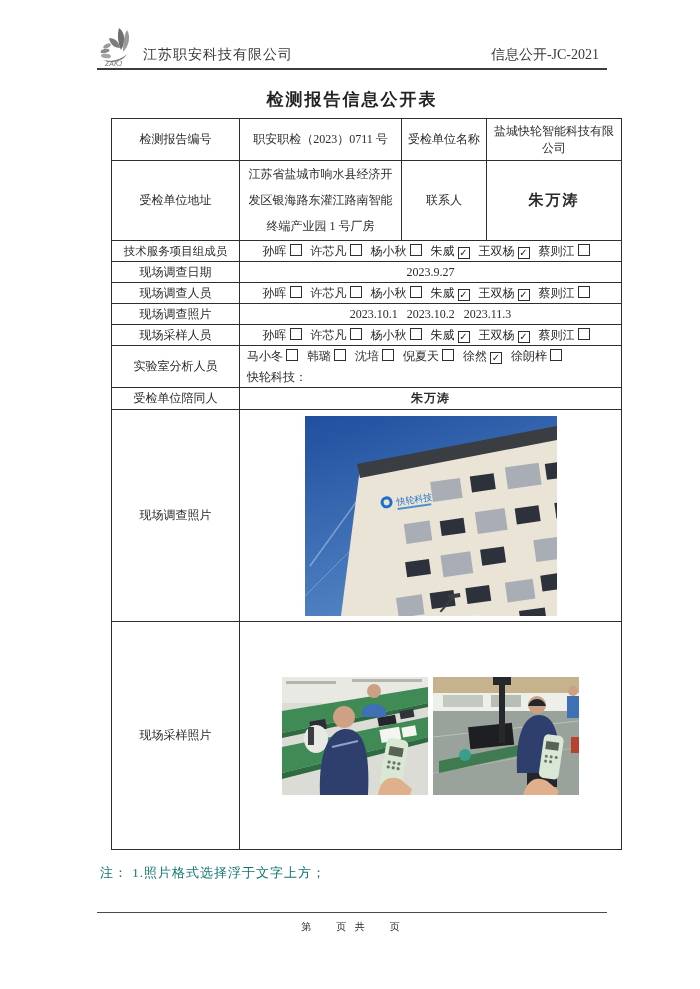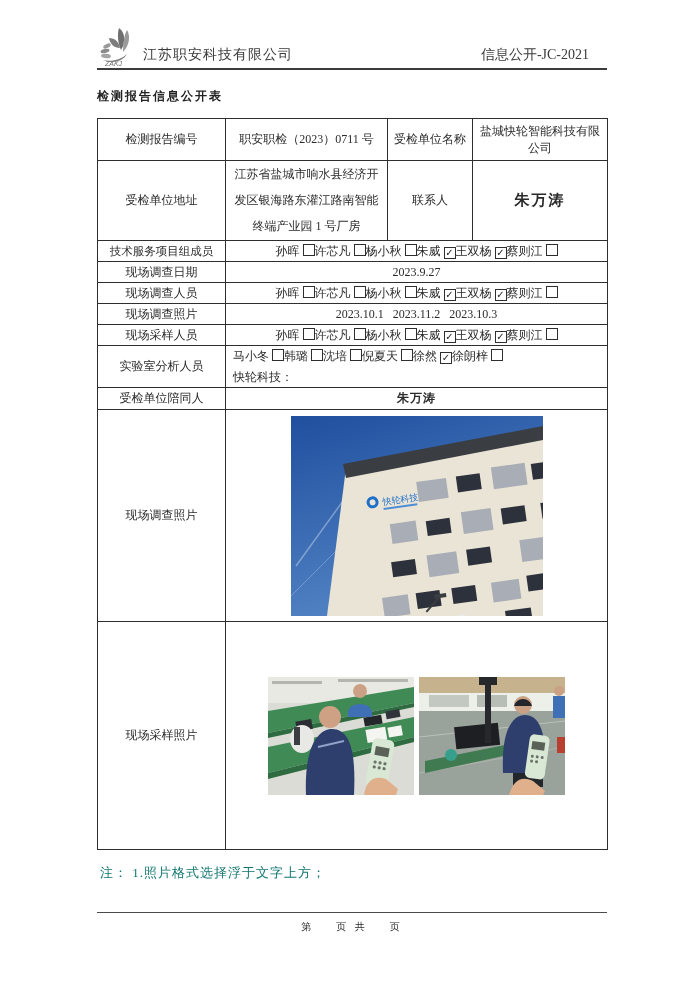--- a/index.html
+++ b/index.html
@@ -7,38 +7,38 @@
     position:relative;width:700px;height:989px;background:#ffffff;
     font-family:"Liberation Serif","DejaVu Serif",serif;color:#2b2b2b;
     overflow:hidden;
     padding-left:31px;
   }
   
   .header{position:absolute;left:97px;top:26px;width:510px;height:42px;
     border-bottom:2px solid #3c3c3c;}
   .logo{position:absolute;left:0;top:-2px;width:44px;height:44px;}
   .company{position:absolute;left:46px;bottom:4px;font-size:14px;letter-spacing:1px;color:#3a3a3a;}
-  .doccode{position:absolute;right:18px;bottom:4px;font-size:14px;color:#3a3a3a;}
-  
-  .title{position:absolute;left:97px;top:88px;width:510px;text-align:left;
-    font-size:12px;font-weight:bold;letter-spacing:2px;color:#222;}
-  
-  table.form{position:absolute;left:97px;top:118px;border-collapse:collapse;table-layout:fixed;
+  .doccode{position:absolute;right:8px;bottom:4px;font-size:14px;color:#3a3a3a;}
+  
+  .title{position:absolute;left:97px;top:88px;width:510px;text-align:center;
+    font-size:17px;font-weight:bold;letter-spacing:2px;color:#222;}
+  
+  table.form{position:absolute;left:111px;top:118px;border-collapse:collapse;table-layout:fixed;
     width:510px;font-size:12px;color:#2b2b2b;}
   table.form td{border:1.5px solid #2e2e2e;padding:1px 4px;vertical-align:middle;
     text-align:center;overflow:hidden;}
   td.lbl{padding:1px 2px;}
   td.chk{text-align:left;padding-left:7px;}
   .addr{line-height:2.15;padding:2px 8px;}
   .big-bold{font-size:15px;font-weight:bold;letter-spacing:2px;}
   .bold{font-weight:bold;letter-spacing:1px;}
   .pre{white-space:pre-wrap;}
   .labline{display:block;text-align:left;padding-left:7px;line-height:1.7;}
   
-  .cb-item{display:inline-block;white-space:nowrap;}
+  .cb-item{display:inline-block;margin-right:9px;white-space:nowrap;}
   .cb-name{margin-right:3px;}
   .cb-box{display:inline-block;width:10px;height:10px;border:1.2px solid #2e2e2e;
     vertical-align:-1px;line-height:9px;text-align:center;font-size:10px;
     font-family:"DejaVu Sans",sans-serif;color:#1c1c1c;}
   .photo-cell{padding:6px 0;}
   .photo-pair{display:flex;justify-content:center;gap:5px;}
   
   .note{position:absolute;left:100px;top:864px;font-size:13px;color:#0f766e;letter-spacing:1px;}
   .footer{position:absolute;left:97px;top:912px;width:510px;border-top:1.5px solid #4a4a4a;
     text-align:center;padding-top:7px;font-size:10px;letter-spacing:3px;white-space:pre;}
@@ -97,21 +97,21 @@
     <tr style="height:21px">
       <td class="lbl">现场调查日期</td>
       <td colspan="3">2023.9.27</td>
     </tr>
     <tr style="height:21px">
       <td class="lbl">现场调查人员</td>
       <td class="chk" colspan="3"><span class="cb-item"><span class="cb-name">孙晖</span><span class="cb-box"></span></span><span class="cb-item"><span class="cb-name">许芯凡</span><span class="cb-box"></span></span><span class="cb-item"><span class="cb-name">杨小秋</span><span class="cb-box"></span></span><span class="cb-item"><span class="cb-name">朱威</span><span class="cb-box">✓</span></span><span class="cb-item"><span class="cb-name">王双杨</span><span class="cb-box">✓</span></span><span class="cb-item"><span class="cb-name">蔡则江</span><span class="cb-box"></span></span></td>
     </tr>
     <tr style="height:21px">
       <td class="lbl">现场调查照片</td>
-      <td colspan="3" class="pre">2023.10.1   2023.11.2   2023.10.3</td>
+      <td colspan="3" class="pre">2023.10.1   2023.10.2   2023.11.3</td>
     </tr>
     <tr style="height:21px">
       <td class="lbl">现场采样人员</td>
       <td class="chk" colspan="3"><span class="cb-item"><span class="cb-name">孙晖</span><span class="cb-box"></span></span><span class="cb-item"><span class="cb-name">许芯凡</span><span class="cb-box"></span></span><span class="cb-item"><span class="cb-name">杨小秋</span><span class="cb-box"></span></span><span class="cb-item"><span class="cb-name">朱威</span><span class="cb-box">✓</span></span><span class="cb-item"><span class="cb-name">王双杨</span><span class="cb-box">✓</span></span><span class="cb-item"><span class="cb-name">蔡则江</span><span class="cb-box"></span></span></td>
     </tr>
     <tr style="height:40px">
       <td class="lbl">实验室分析人员</td>
       <td colspan="3" style="padding:0">
         <span class="labline"><span class="cb-item"><span class="cb-name">马小冬</span><span class="cb-box"></span></span><span class="cb-item"><span class="cb-name">韩璐</span><span class="cb-box"></span></span><span class="cb-item"><span class="cb-name">沈培</span><span class="cb-box"></span></span><span class="cb-item"><span class="cb-name">倪夏天</span><span class="cb-box"></span></span><span class="cb-item"><span class="cb-name">徐然</span><span class="cb-box">✓</span></span><span class="cb-item"><span class="cb-name">徐朗梓</span><span class="cb-box"></span></span></span>
         <span class="labline">快轮科技：</span>

